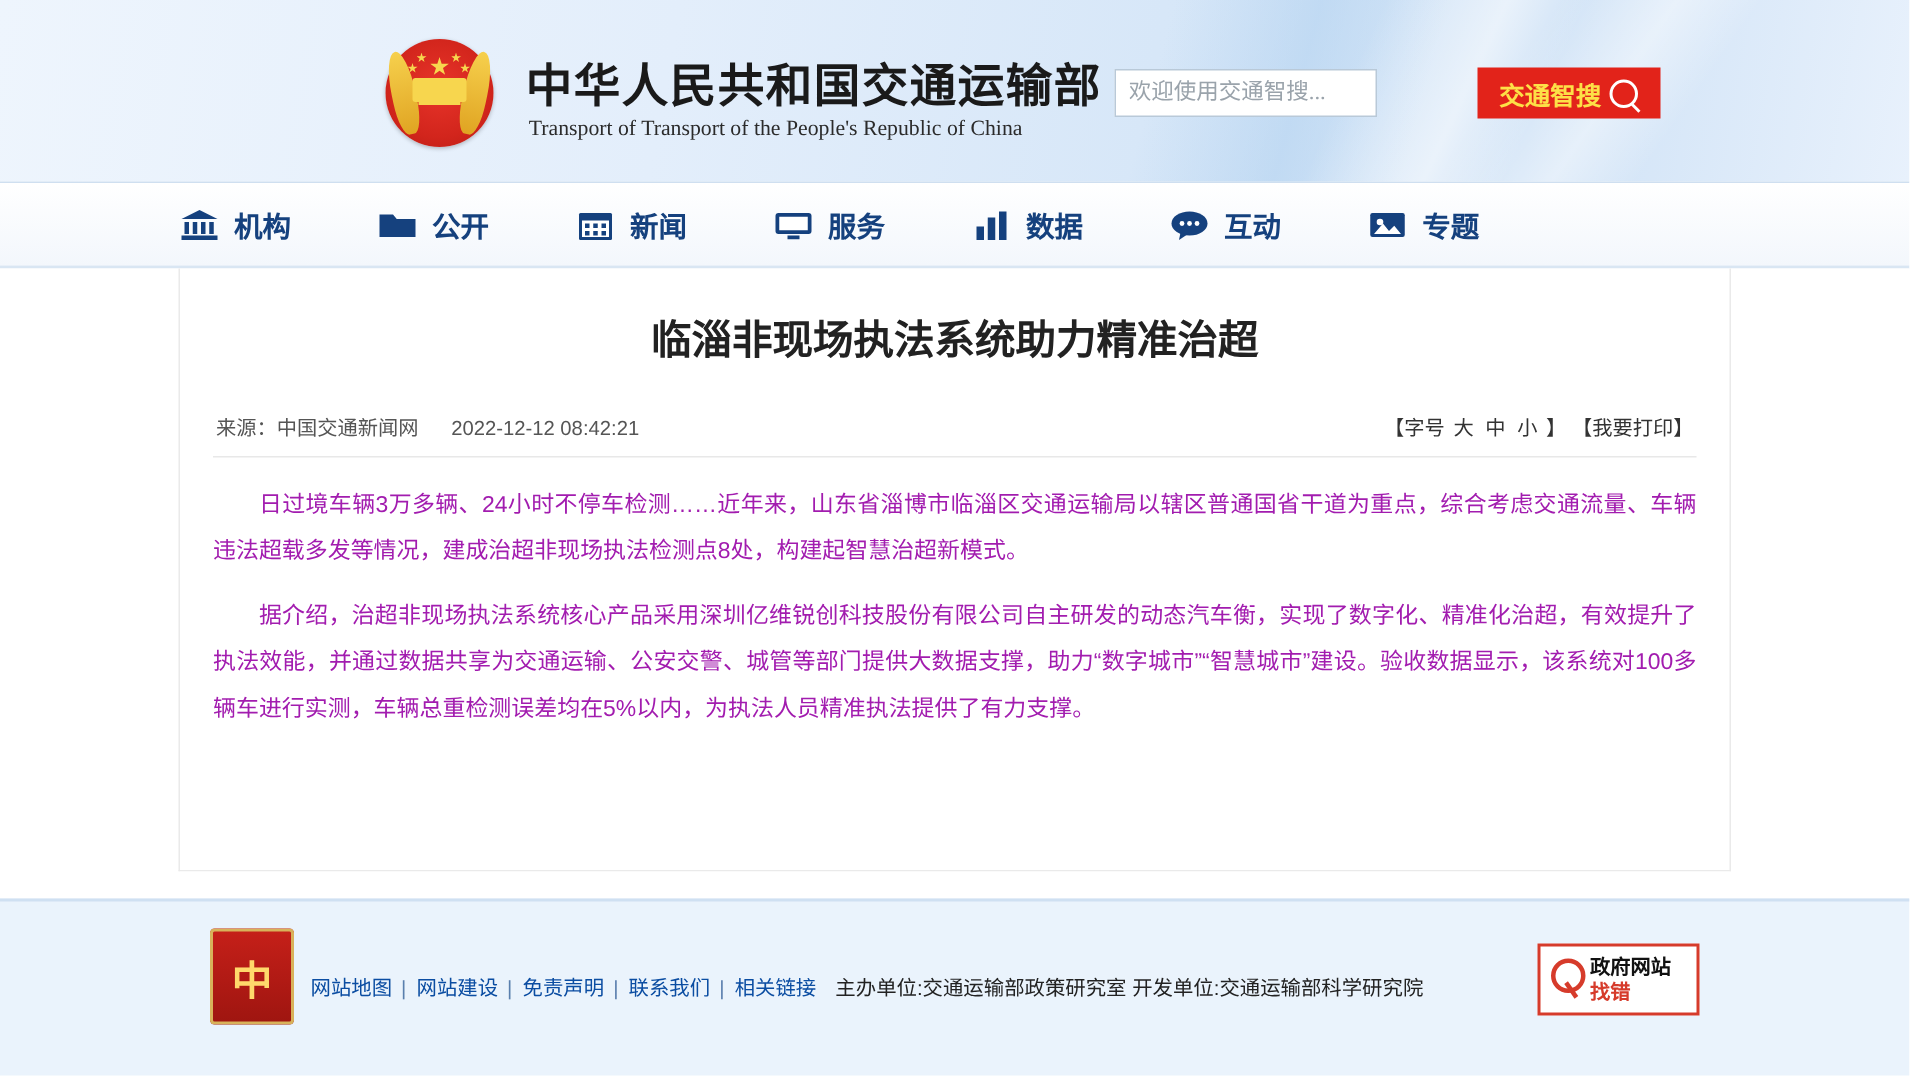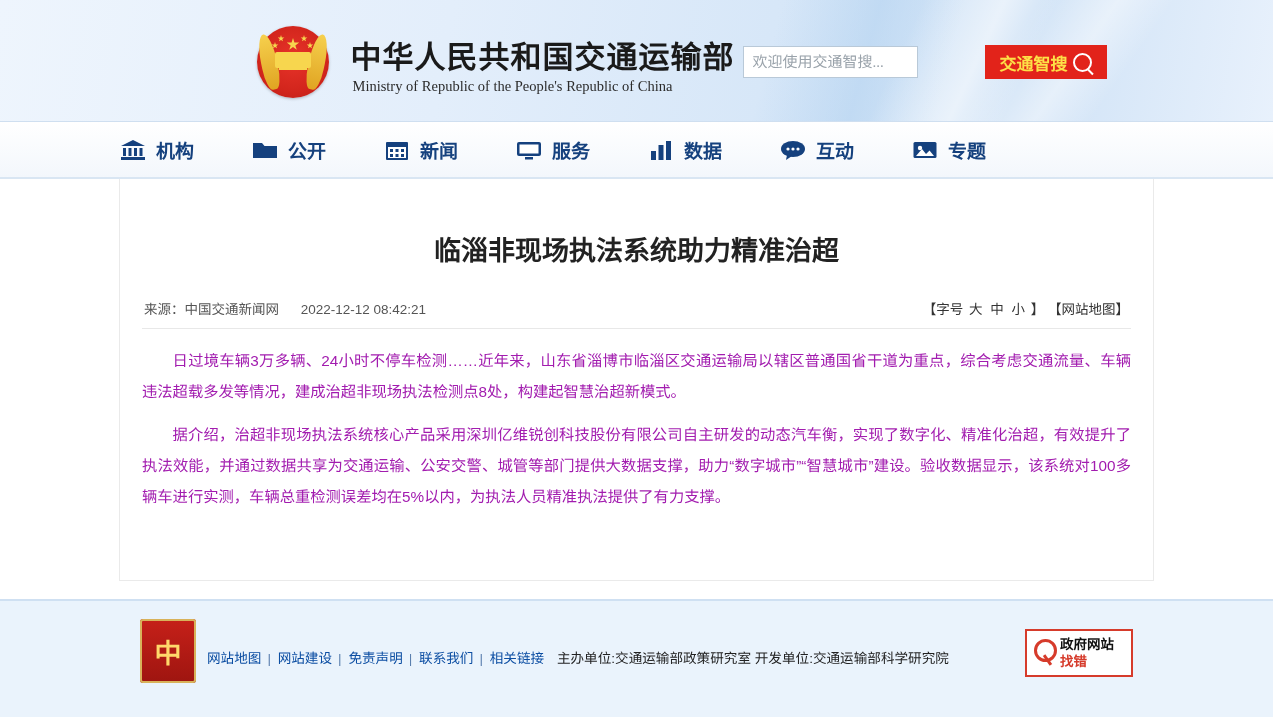--- a/index.html
+++ b/index.html
@@ -144,21 +144,21 @@
     border-right: 1px solid #eaeaea;
     border-bottom: 1px solid #eaeaea;
     padding: 24px 22px 30px 22px;
     min-height: 402px;
   }
   .art-title {
     text-align: center;
     font-size: 27px;
     font-weight: bold;
     color: #222;
-    margin: 26px 0 30px 0;
+    margin: 2px 0 30px 0;
     font-family: "Liberation Serif", "DejaVu Serif", serif;
   }
   .meta-row {
     display: flex; justify-content: space-between; align-items: baseline;
     font-size: 13.5px; color: #555;
     padding: 0 2px 10px 2px;
     border-bottom: 1px solid #e8e8e8;
   }
   .meta-left span { margin-right: 18px; }
   .meta-right { color: #333; }
@@ -235,21 +235,21 @@
       <div class="wheat-l"></div>
         <div class="wheat-r"></div>
       <div class="star-big"></div>
       <div class="star-s s1"></div>
         <div class="star-s s2"></div>
       <div class="star-s s3"></div>
         <div class="star-s s4"></div>
       <div class="gate"></div>
     </div>
     <div class="site-title">中华人民共和国交通运输部</div>
-    <div class="site-subtitle">Ministry of Republic of the People's Republic of China</div>
+    <div class="site-subtitle">Transport of Transport of the People's Republic of China</div>
 
     <div class="search-box">
       <input type="text" placeholder="欢迎使用交通智搜..." style="">
     </div>
     <button class="search-btn">
       <span>交通智搜</span>
       <span class="mag"></span>
     </button>
   </div>
 </div>
@@ -350,21 +350,21 @@
       <div class="meta-left">
         <span>来源：中国交通新闻网</span>
         <span>2022-12-12 08:42:21</span>
       </div>
       <div class="meta-right">
         <span>【字号</span>
         <a class="sz">大</a>
         <a class="sz">中</a>
         <a class="sz">小</a>
         <span>】</span>
-        <a>【网站地图】</a>
+        <a>【我要打印】</a>
       </div>
     </div>
 
     <div class="body-text">
       <p>日过境车辆3万多辆、24小时不停车检测……近年来，山东省淄博市临淄区交通运输局以辖区普通国省干道为重点，综合考虑交通流量、车辆违法超载多发等情况，建成治超非现场执法检测点8处，构建起智慧治超新模式。</p>
       <p>据介绍，治超非现场执法系统核心产品采用深圳亿维锐创科技股份有限公司自主研发的动态汽车衡，实现了数字化、精准化治超，有效提升了执法效能，并通过数据共享为交通运输、公安交警、城管等部门提供大数据支撑，助力“数字城市”“智慧城市”建设。验收数据显示，该系统对100多辆车进行实测，车辆总重检测误差均在5%以内，为执法人员精准执法提供了有力支撑。</p>
     </div>
   </div>
   <div class="spacer-grey"></div>
 </div>

